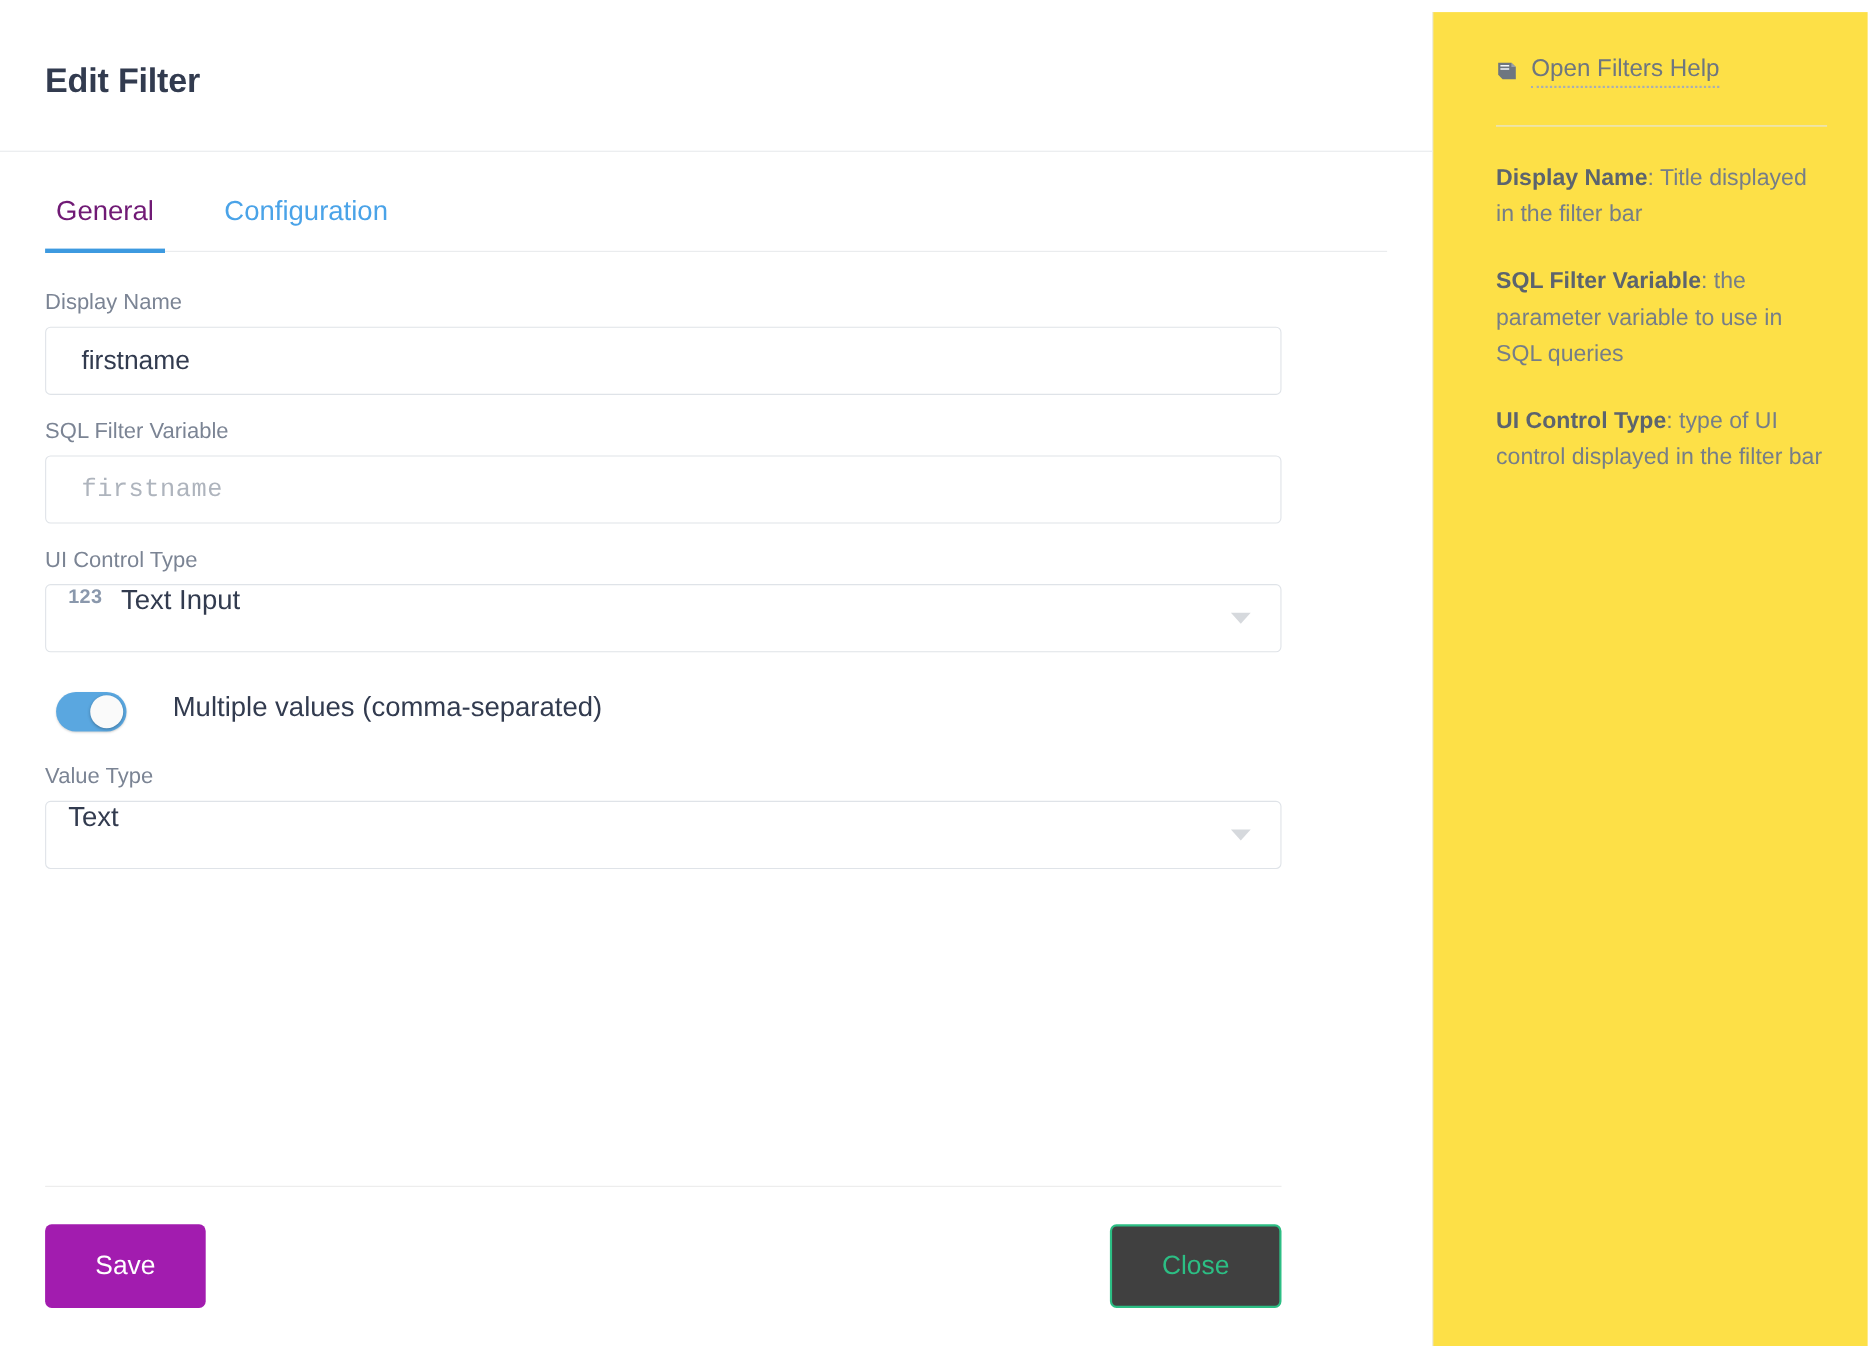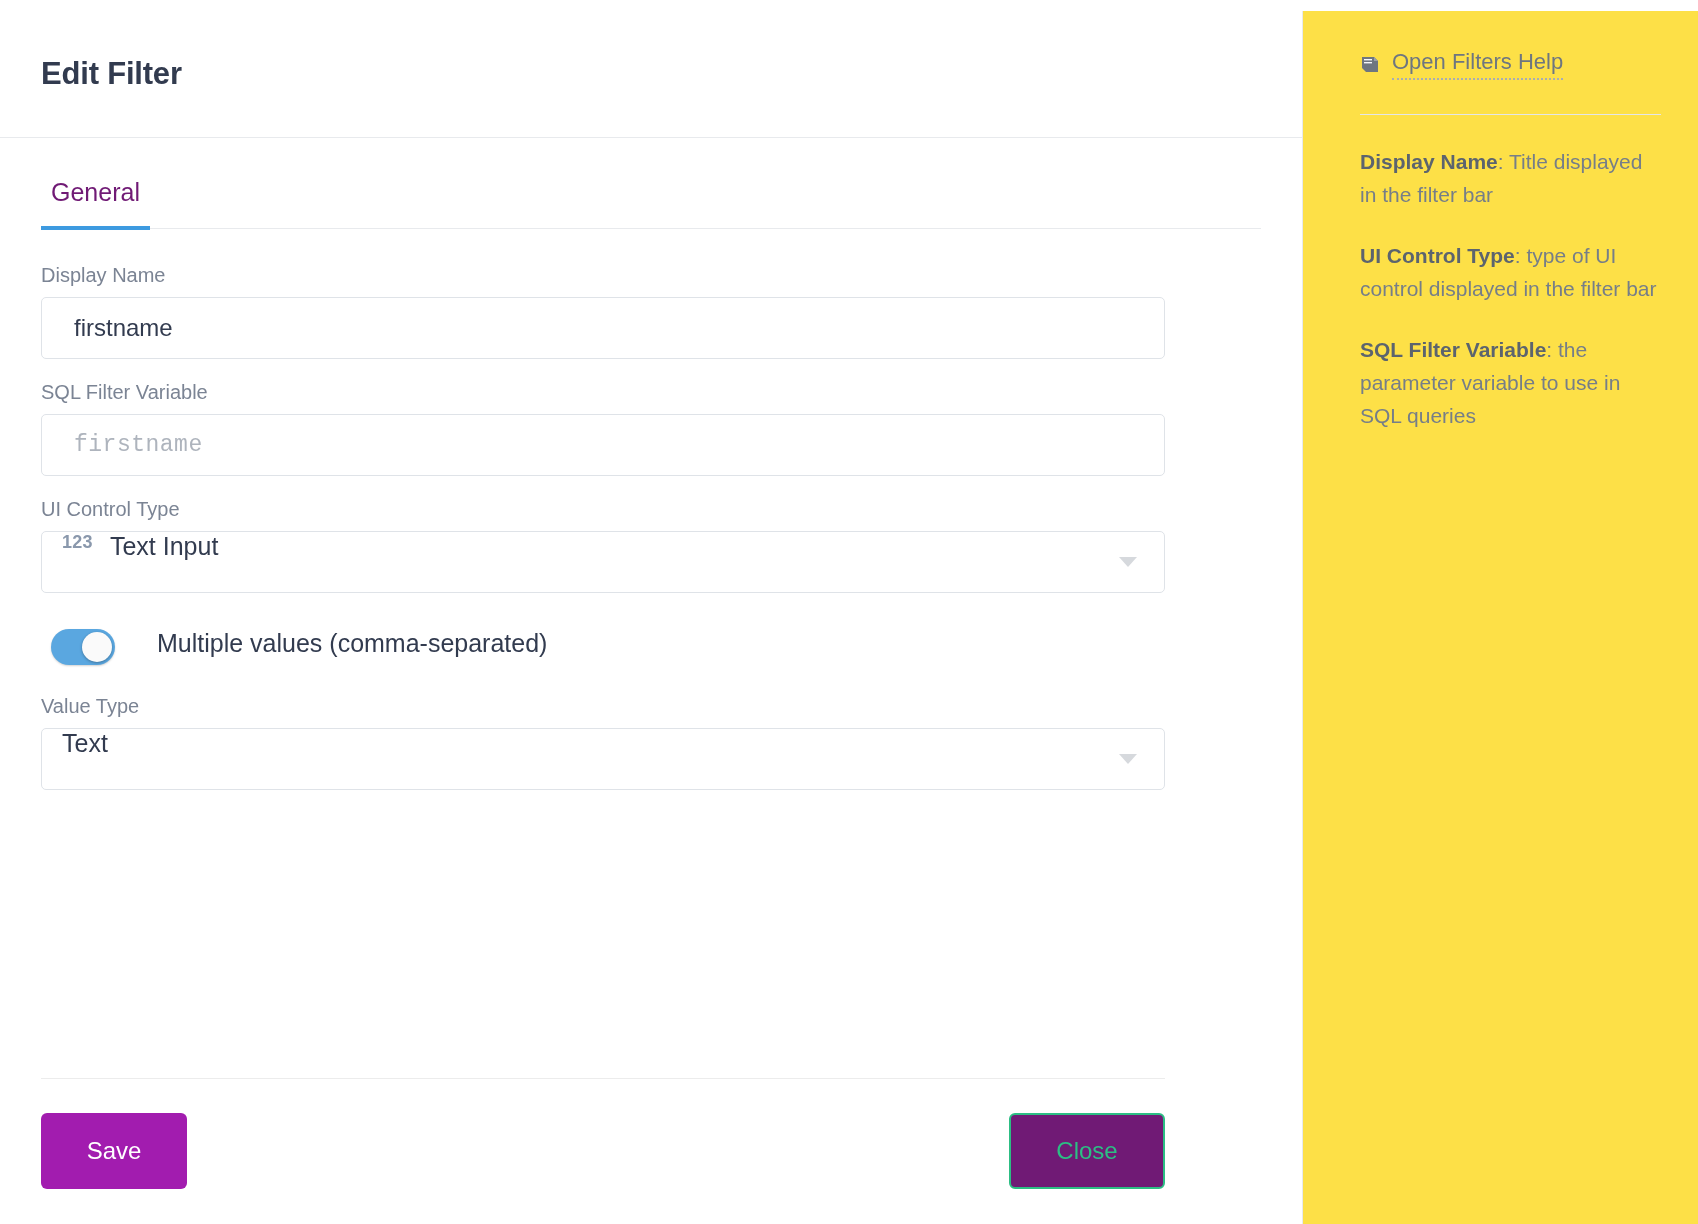--- a/index.html
+++ b/index.html
@@ -186,21 +186,21 @@
     color: #ffffff;
     border: none;
     border-radius: 6px;
     font-size: 24px;
     cursor: pointer;
     font-family: "Liberation Sans", sans-serif;
   }
   .btn-close {
     width: 156px;
     height: 76px;
-    background: #701a75;
+    background: #404040;
     color: #2cbe84;
     border: 2px solid #2cbe84;
     border-radius: 6px;
     font-size: 24px;
     cursor: pointer;
     font-family: "Liberation Sans", sans-serif;
   }
 
   
   .help {
@@ -252,20 +252,21 @@
 
   <div class="main">
 
     <div class="modal-header">
       <div class="modal-title">Edit Filter</div>
     </div>
 
     <div class="tabs-wrap">
       <div class="tabs">
         <button class="tab active">General</button>
+        <button class="tab">Configuration</button>
       </div>
     </div>
 
     <div class="form">
 
       <div class="field">
         <label class="field-label">Display Name</label>
         <div class="input">firstname</div>
       </div>
 
@@ -321,23 +322,23 @@
       <span class="help-link">Open Filters Help</span>
     </div>
 
     <div class="help-divider"></div>
 
     <p class="help-para">
       <b>Display Name</b><span>: Title displayed in the filter bar</span>
     </p>
 
     <p class="help-para">
+      <b>SQL Filter Variable</b><span>: the parameter variable to use in SQL queries</span>
+    </p>
+
+    <p class="help-para">
       <b>UI Control Type</b><span>: type of UI control displayed in the filter bar</span>
     </p>
 
-    <p class="help-para">
-      <b>SQL Filter Variable</b><span>: the parameter variable to use in SQL queries</span>
-    </p>
-
 
   </div>
 
 </div>
 
 </body></html>

